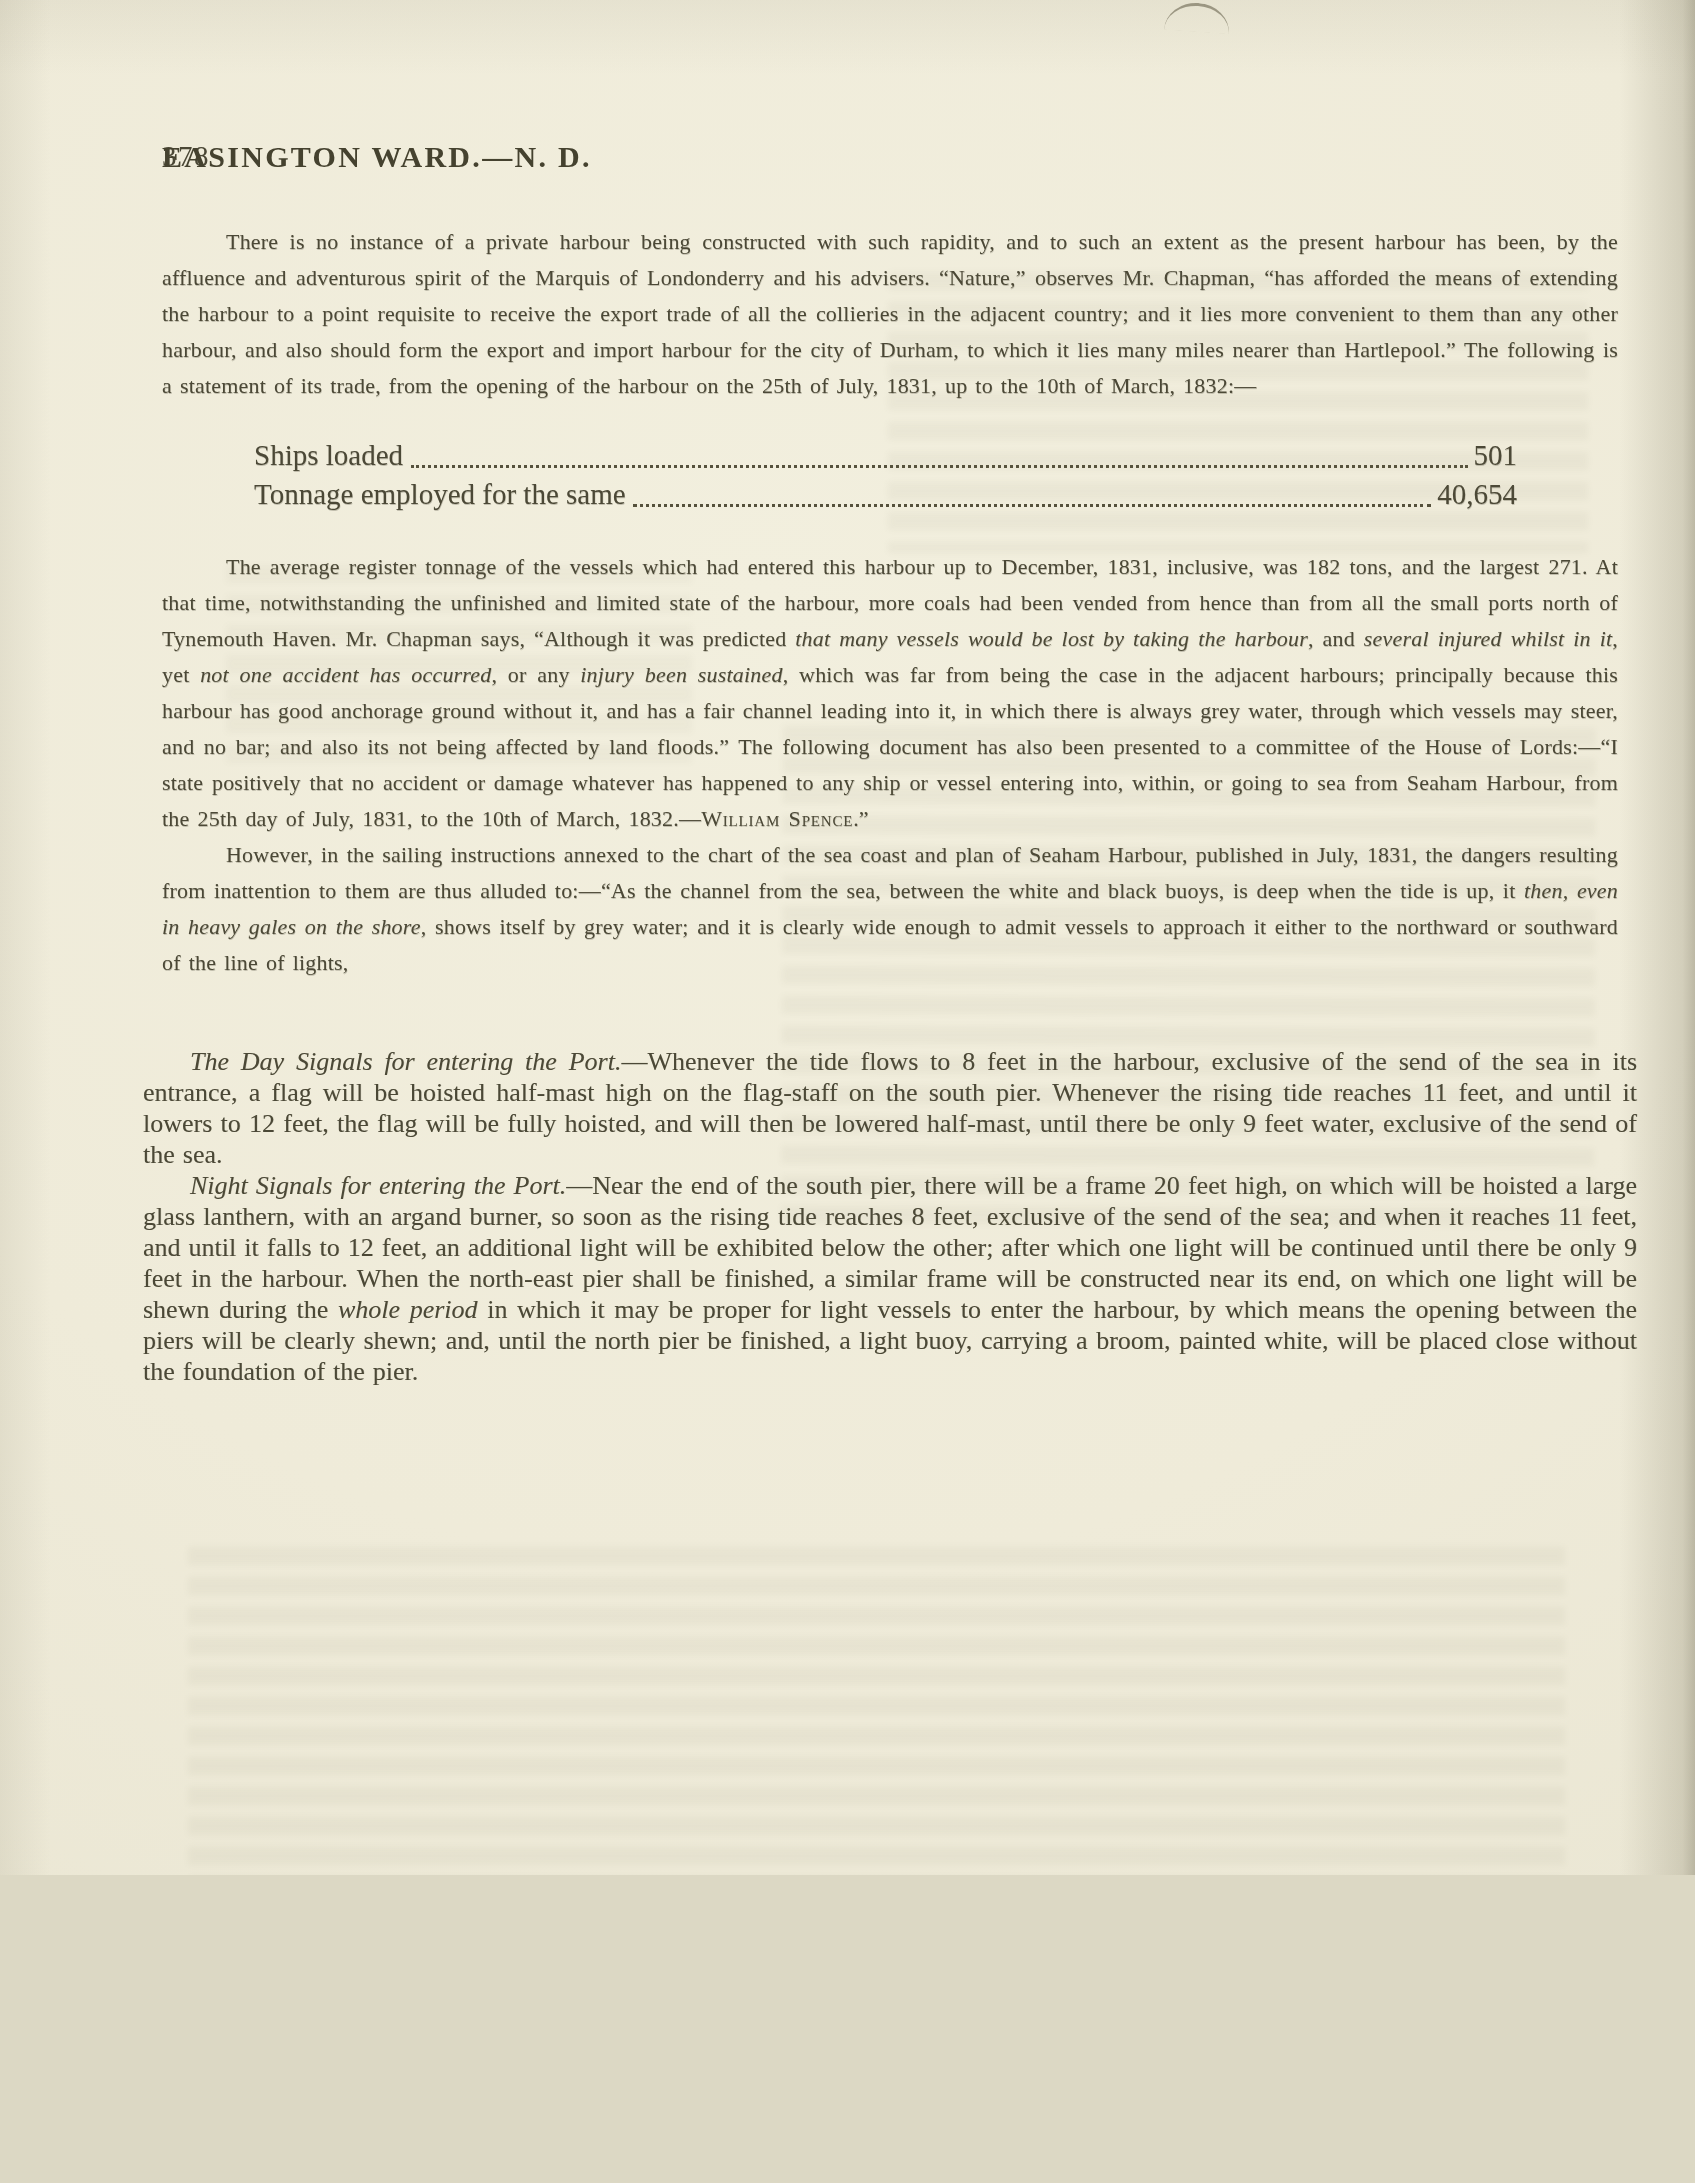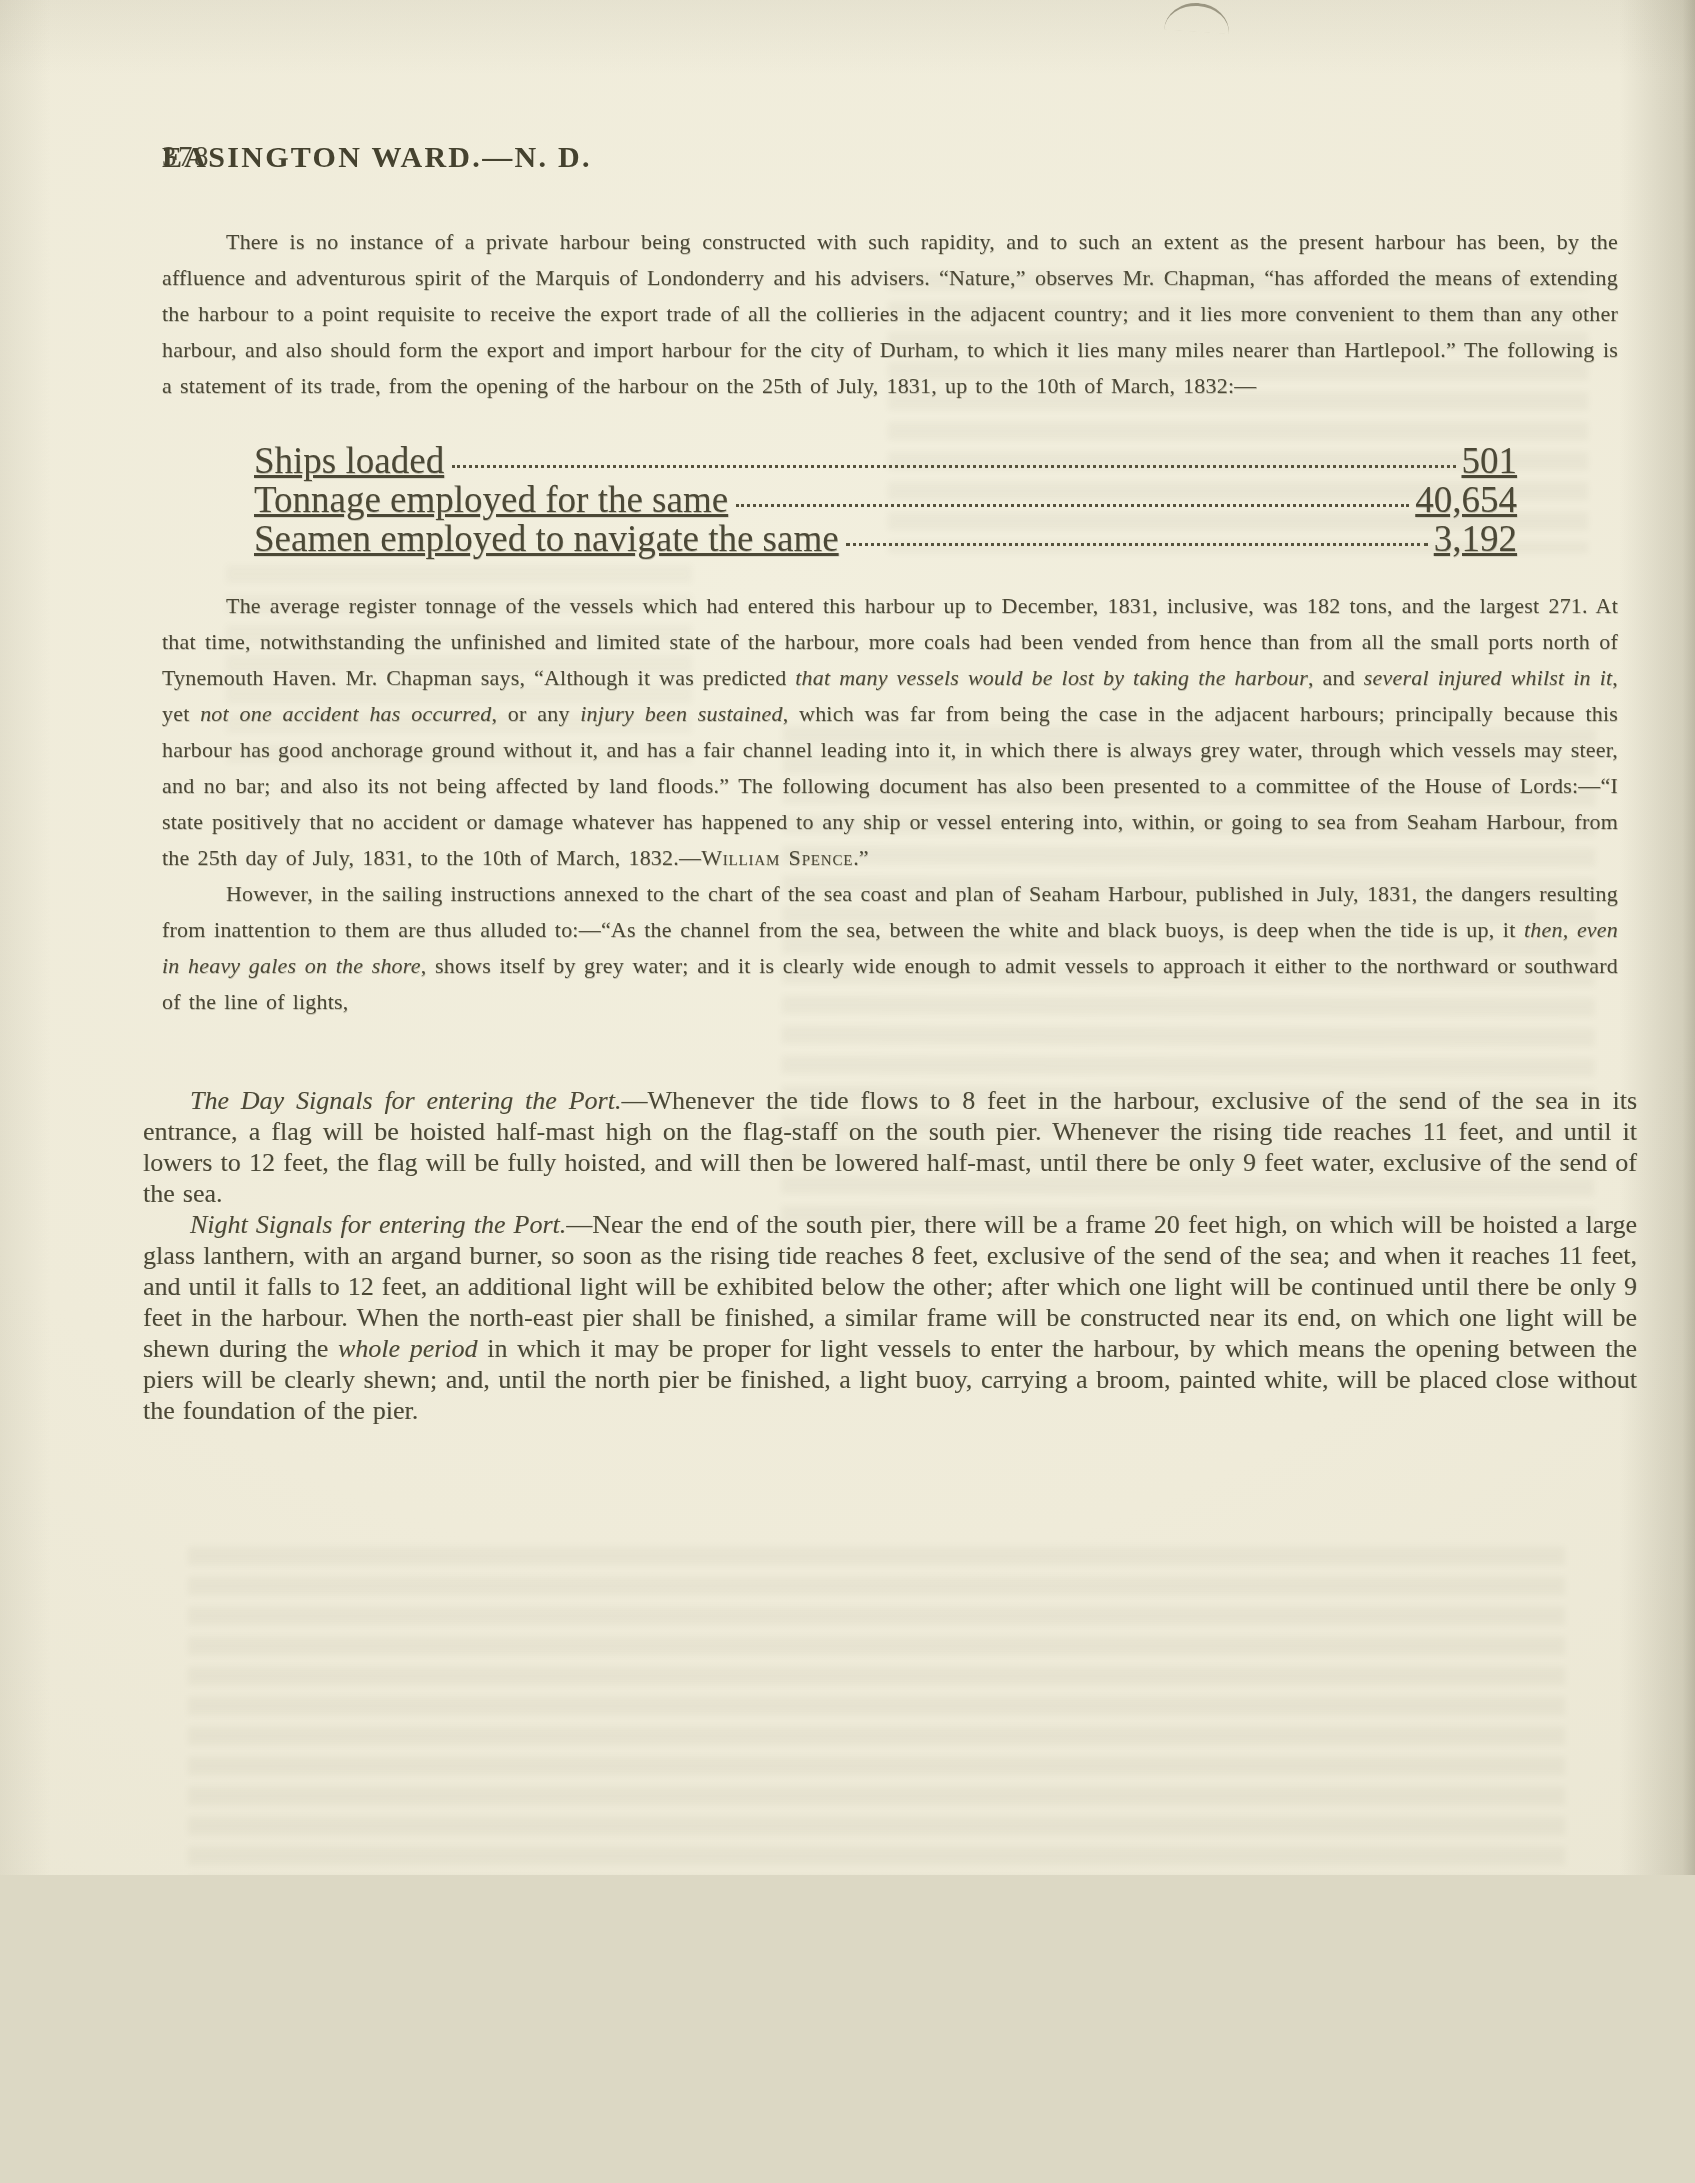--- a/index.html
+++ b/index.html
@@ -63,23 +63,22 @@
     word-spacing:2.3px;letter-spacing:0.2px;
     text-shadow:0.5px 0.5px 0 rgba(73,70,54,.28);
   }
   .indent{text-indent:64px;}
   .p1{margin-top:42px;}
   .p2{margin-top:32px;}
   .p3{margin-top:0;}
 
   .stats{
     margin:35px 179px 0 254px;
-    font-size:37px;
+    font-size:29px;
     text-shadow:0.5px 0.5px 0 rgba(73,70,54,.28);
-    text-decoration:underline;
   }
   .stat-row{
     display:flex;align-items:baseline;
     height:39px;
   }
   .stat-label{white-space:nowrap;}
   .stat-leader{
     flex:1;
     align-self:flex-end;
     border-bottom:3px dotted #55513c;
@@ -123,25 +122,20 @@
     <div class="stat-row">
       <span class="stat-label">Ships loaded</span>
       <span class="stat-leader"></span>
       <span class="stat-value">501</span>
     </div>
     <div class="stat-row">
       <span class="stat-label">Tonnage employed for the same</span>
       <span class="stat-leader"></span>
       <span class="stat-value">40,654</span>
     </div>
-    <div class="stat-row">
-      <span class="stat-label">Seamen employed to navigate the same</span>
-      <span class="stat-leader"></span>
-      <span class="stat-value">3,192</span>
-    </div>
   </div>
 
   <p class="body-para indent p2"><span>The average register tonnage of the vessels which had entered this harbour up to December, 1831, inclusive, was 182 tons, and the largest 271. At that time, notwithstanding the unfinished and limited state of the harbour, more coals had been vended from hence than from all the small ports north of Tynemouth Haven. Mr. Chapman says, “Although it was predicted </span><span class="it">that many vessels would be lost by taking the harbour</span><span>, and </span><span class="it">several injured whilst in it</span><span>, yet </span><span class="it">not one accident has occurred</span><span>, or any </span><span class="it">injury been sustained</span><span>, which was far from being the case in the adjacent harbours; principally because this harbour has good anchorage ground without it, and has a fair channel leading into it, in which there is always grey water, through which vessels may steer, and no bar; and also its not being affected by land floods.” The following document has also been presented to a committee of the House of Lords:—“I state positively that no accident or damage whatever has happened to any ship or vessel entering into, within, or going to sea from Seaham Harbour, from the 25th day of July, 1831, to the 10th of March, 1832.—</span><span class="sc">William Spence</span><span>.”</span></p>
 
   <p class="body-para indent p3"><span>However, in the sailing instructions annexed to the chart of the sea coast and plan of Seaham Harbour, published in July, 1831, the dangers resulting from inattention to them are thus alluded to:—“As the channel from the sea, between the white and black buoys, is deep when the tide is up, it </span><span class="it">then, even in heavy gales on the shore</span><span>, shows itself by grey water; and it is clearly wide enough to admit vessels to approach it either to the northward or southward of the line of lights,</span></p>
 
   <div class="footnote">
     <p class="fn-para indent-fn"><span class="it">The Day Signals for entering the Port.</span><span>—Whenever the tide flows to 8 feet in the harbour, exclusive of the send of the sea in its entrance, a flag will be hoisted half-mast high on the flag-staff on the south pier. Whenever the rising tide reaches 11 feet, and until it lowers to 12 feet, the flag will be fully hoisted, and will then be lowered half-mast, until there be only 9 feet water, exclusive of the send of the sea.</span></p>
     <p class="fn-para indent-fn"><span class="it">Night Signals for entering the Port.</span><span>—Near the end of the south pier, there will be a frame 20 feet high, on which will be hoisted a large glass lanthern, with an argand burner, so soon as the rising tide reaches 8 feet, exclusive of the send of the sea; and when it reaches 11 feet, and until it falls to 12 feet, an additional light will be exhibited below the other; after which one light will be continued until there be only 9 feet in the harbour. When the north-east pier shall be finished, a similar frame will be constructed near its end, on which one light will be shewn during the </span><span class="it">whole period</span><span> in which it may be proper for light vessels to enter the harbour, by which means the opening between the piers will be clearly shewn; and, until the north pier be finished, a light buoy, carrying a broom, painted white, will be placed close without the foundation of the pier.</span></p>
   </div>

